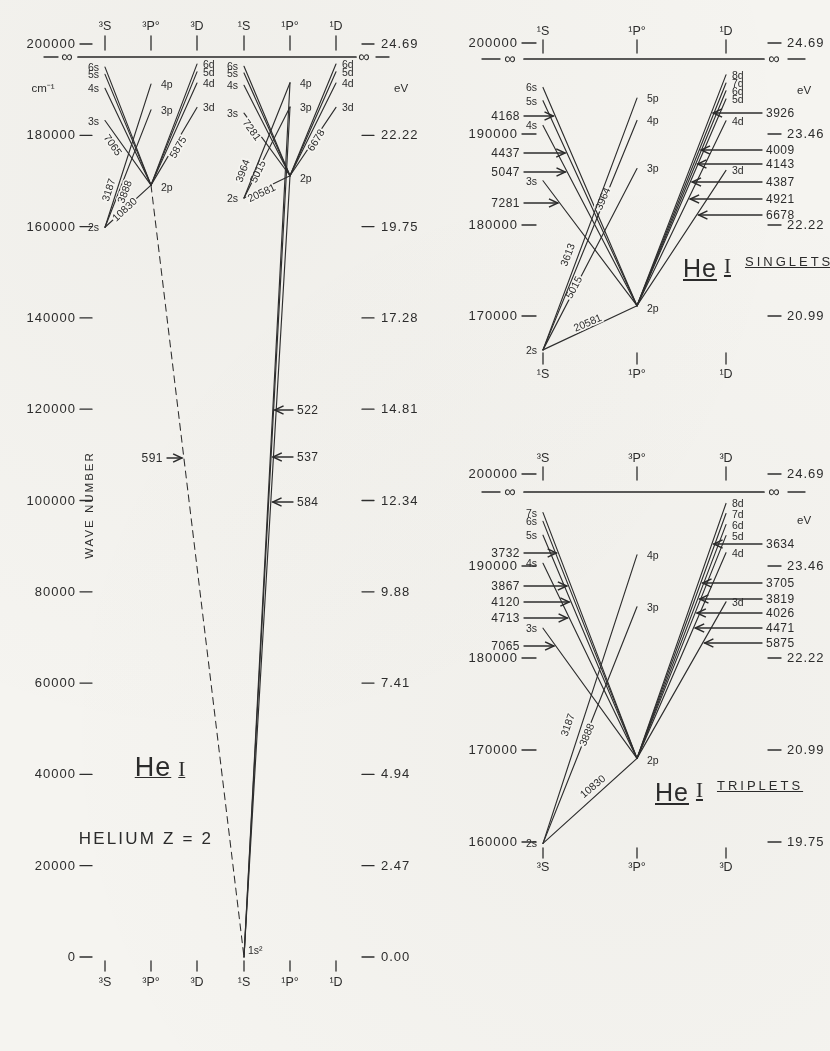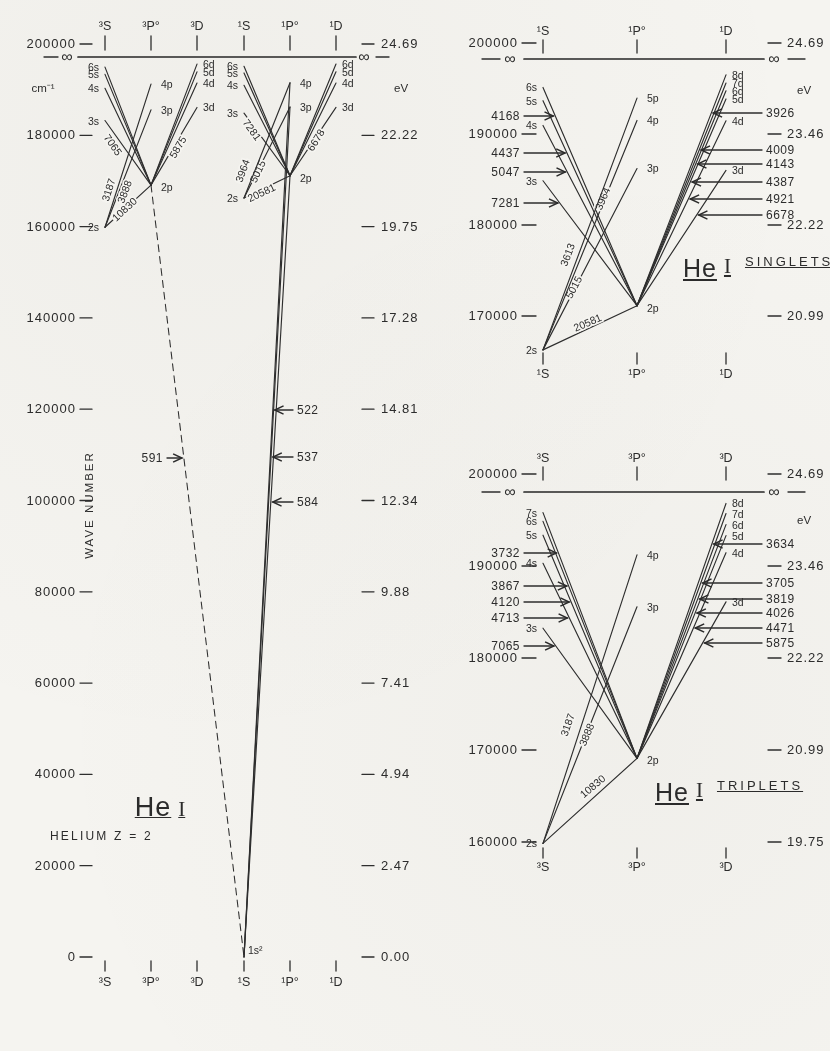--- a/index.html
+++ b/index.html
@@ -23,24 +23,24 @@
   .lvl{font-size:10.5px;}
   .wl{font-size:10.5px;paint-order:stroke;stroke:#f5f4f0;stroke-width:3.5px;}
   .wl2{font-size:12px;letter-spacing:0.5px;}
   .unit{font-size:11.5px;}
   .inf{font-size:16px;}
   .axlab{font-size:11.5px;letter-spacing:2px;}
   .ttl{position:absolute;display:flex;align-items:flex-start;text-decoration:underline;}
   .he{font-size:25px;letter-spacing:1px;}
   .rn{font-family:"Liberation Serif",serif;font-size:21px;margin-left:7px;}
   .sfx{font-size:13px;letter-spacing:3px;margin-left:14px;}
-  .main-ttl{position:absolute;left:100px;top:792px;width:120px;text-align:center;}
+  .main-ttl{position:absolute;left:100px;top:752px;width:120px;text-align:center;}
   .main-ttl .he{font-size:27px;}
-  .main-sub{position:absolute;left:50px;top:829px;width:220px;text-align:left;
-            font-size:12px;letter-spacing:2.2px;}
+  .main-sub{position:absolute;left:36px;top:829px;width:220px;text-align:center;
+            font-size:17px;letter-spacing:2.2px;}
 </style>
 </head>
 <body>
 
 <svg id="diagram" width="830" height="1051" viewBox="0 0 830 1051">
   <defs>
     <marker id="arr" viewBox="0 0 10 10" refX="8.5" refY="5" markerWidth="9" markerHeight="9" orient="auto-start-reverse">
       <path d="M1,1.5 L8.5,5 L1,8.5" fill="none" stroke="#2b2b2b" stroke-width="1.3"></path>
     </marker>
   </defs>

